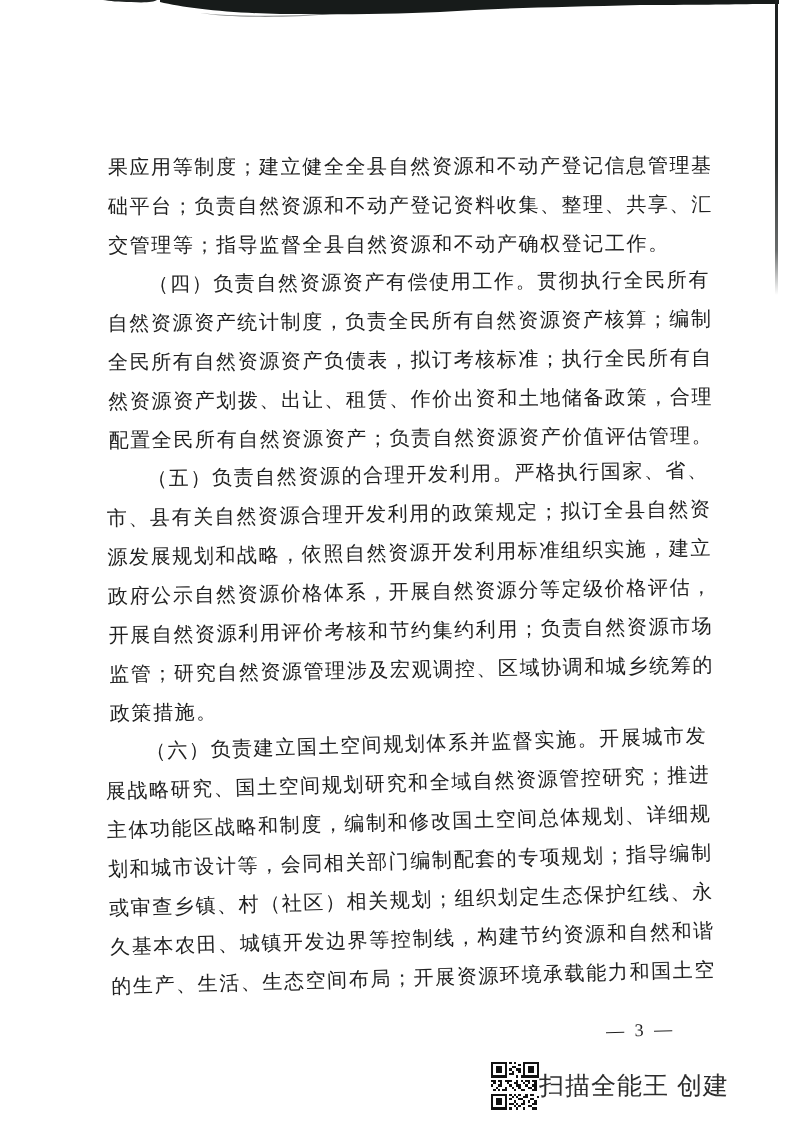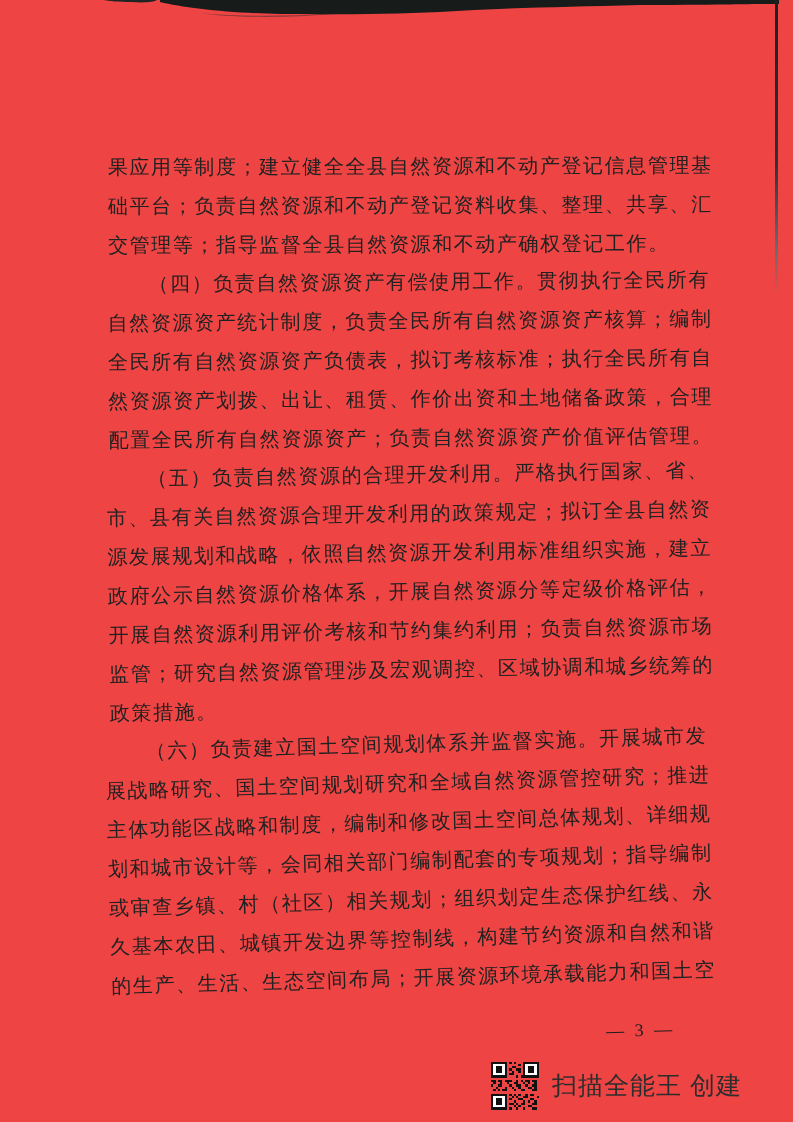--- a/index.html
+++ b/index.html
@@ -1,19 +1,19 @@
 <!DOCTYPE html>
 <html><head>
 <meta charset="utf-8">
 <style>
   html,body{margin:0;padding:0;background:#e8e8e8;}
   .page{
     position:relative;
     width:793px;height:1122px;
-    background:#ef4444;
+    background:#ffffff;
     overflow:hidden;
     font-family:"Liberation Serif","DejaVu Serif",serif;
   }
   
   .scan-top{position:absolute;left:0;top:0;width:793px;height:26px;}
   .scan-right{
     position:absolute;top:0;right:15px;width:3px;height:295px;
     background:linear-gradient(to bottom,#1d2020 0%,#2e3232 55%,#6a6d6d 85%,rgba(120,120,120,0) 100%);
   }
   
@@ -31,21 +31,21 @@
   .line.indent{padding-left:41px;}
   
   .page-number{
     position:absolute;left:606px;top:1020px;
     font-size:18px;letter-spacing:3px;color:#1c1c1c;
     transform:rotate(-1.6deg);
     font-family:"Liberation Serif","DejaVu Serif",serif;
   }
   .watermark{
     position:absolute;left:491px;top:1060px;
-    display:flex;align-items:center;gap:13px;
+    display:flex;align-items:center;
   }
   .qr{width:48px;height:51px;display:block;}
   .watermark-label{
     font-family:"Liberation Sans","DejaVu Sans",sans-serif;
     font-size:25px;color:#2d2d2d;letter-spacing:1px;white-space:nowrap;
   }
 </style>
 </head>
 <body>
 

